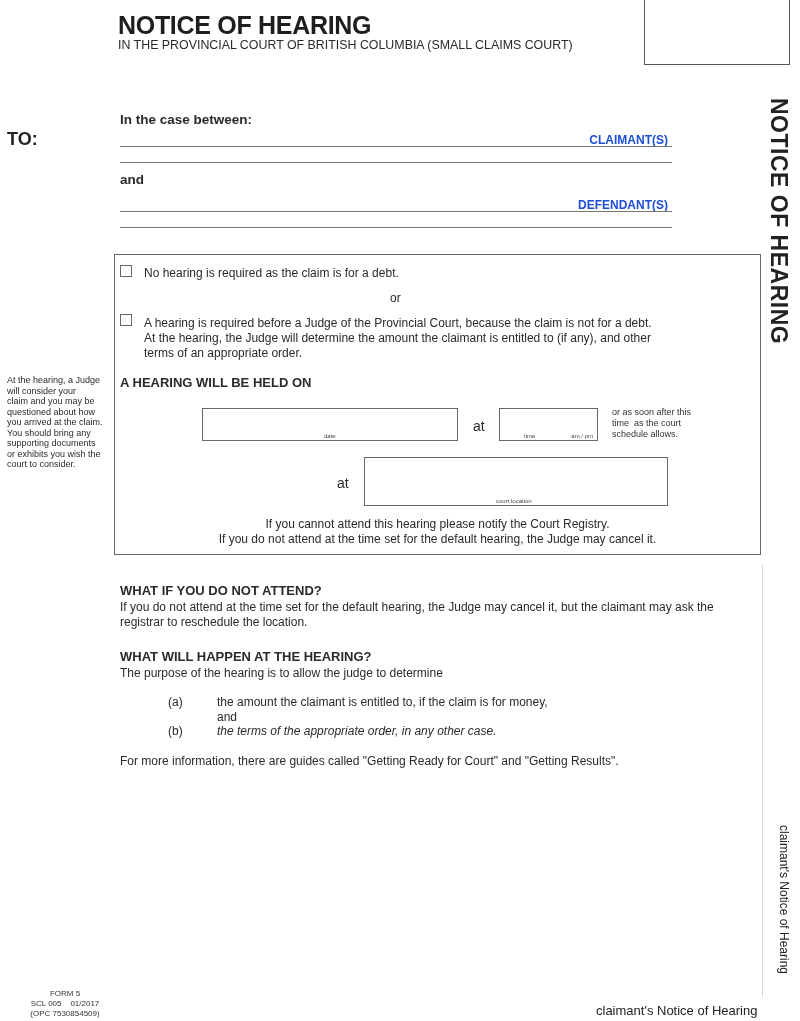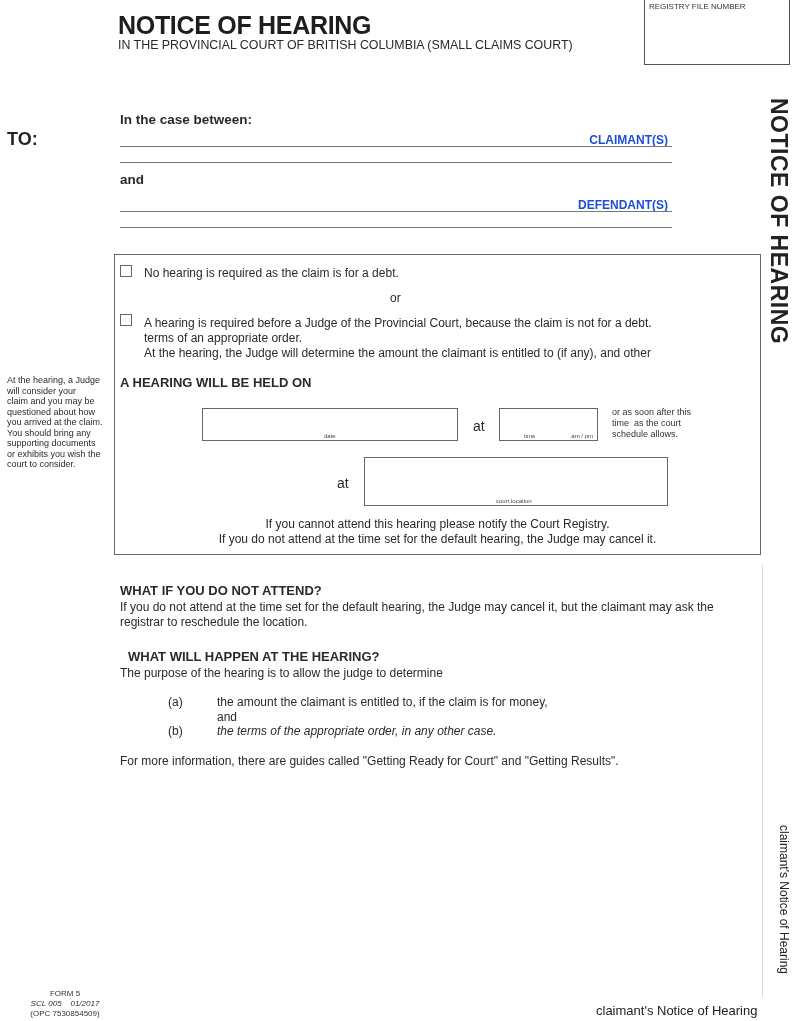--- a/index.html
+++ b/index.html
@@ -53,24 +53,20 @@
 
     .form-id { left: 20px; top: 989px; width: 90px; text-align: center; font-size: 8px; line-height: 10px; color: #333; }
   </style>
 </head>
 <body>
 
 <div class="abs title">NOTICE OF HEARING</div>
 <div class="abs subtitle">IN THE PROVINCIAL COURT OF BRITISH COLUMBIA (SMALL CLAIMS COURT)</div>
 
 <div class="abs registry">
-  <div class="cell">
-    <div>REGISTRY FILE NUMBER</div>
-    <div></div>
-  </div>
 </div>
 
 <div class="abs to">TO:</div>
 <div class="abs case-between">In the case between:</div>
 
 <div class="abs" style="left:120px; top:130px; width:552px; height:16px;">
   <span class="abs" style="left:4px; top:0; font-size:12px;"></span>
   <span class="abs line-label" style="right:4px; top:3px;">CLAIMANT(S)</span>
 </div>
 <div class="abs line" style="top:146px;"></div>
@@ -104,22 +100,22 @@
 <div class="abs hearing-box"></div>
 
 <div class="abs checkbox" style="left:120px; top:265px;"></div>
 <div class="abs opt-text" style="left:144px; top:266px;">No hearing is required as the claim is for a debt.</div>
 
 <div class="abs or" style="left:390px; top:291px;">or</div>
 
 <div class="abs checkbox" style="left:120px; top:314px;"></div>
 <div class="abs opt-text" style="left:144px; top:316px;">
   <div>A hearing is required before a Judge of the Provincial Court, because the claim is not for a debt.</div>
+  <div>At the hearing, the Judge will determine the amount the claimant is entitled to (if any), and other</div>
   <div>terms of an appropriate order.</div>
-  <div>At the hearing, the Judge will determine the amount the claimant is entitled to (if any), and other</div>
 </div>
 
 <div class="abs held-on">A HEARING WILL BE HELD ON</div>
 
 <div class="abs field" style="left:202px; top:408px; width:256px; height:33px;">
   <span class="field-label" style="left:121px;">date</span>
   <span class="abs" style="left:6px; top:6px; font-size:12px;"></span>
 </div>
 <div class="abs at" style="left:473px; top:418px;">at</div>
 
@@ -144,38 +140,38 @@
 
 <div class="abs notice-line" style="top:517px;">If you cannot attend this hearing please notify the Court Registry.</div>
 <div class="abs notice-line" style="top:532px;">If you do not attend at the time set for the default hearing, the Judge may cancel it.</div>
 
 <div class="abs h2" style="top:583px;">WHAT IF YOU DO NOT ATTEND?</div>
 <div class="abs para" style="top:600px;">
   <div>If you do not attend at the time set for the default hearing, the Judge may cancel it, but the claimant may ask the</div>
   <div>registrar to reschedule the location.</div>
 </div>
 
-<div class="abs h2" style="top:649px;margin-left:8px;">WHAT WILL HAPPEN AT THE HEARING?</div>
+<div class="abs h2" style="top:649px;">WHAT WILL HAPPEN AT THE HEARING?</div>
 <div class="abs para" style="top:666px;">The purpose of the hearing is to allow the judge to determine</div>
 
 <div class="abs list-marker" style="left:168px; top:695px;">(a)</div>
 <div class="abs para" style="left:217px; top:695px; width:500px;">
   <div>the amount the claimant is entitled to, if the claim is for money,</div>
   <div>and</div>
 </div>
 <div class="abs list-marker" style="left:168px; top:724px;">(b)</div>
 <div class="abs para" style="left:217px; top:724px; width:500px;font-style:italic;">the terms of the appropriate order, in any other case.</div>
 
 <div class="abs para" style="top:754px;">For more information, there are guides called "Getting Ready for Court" and "Getting Results".</div>
 
 <div class="abs right-rule"></div>
 
 <div class="abs vert-footer">
   <span>claimant's Notice of Hearing</span>
 </div>
 
 <div class="abs form-id">
   <div>FORM 5</div>
-  <div style="white-space:pre;font-style:italic;">SCL 005    01/2017</div>
+  <div style="white-space:pre;">SCL 005    01/2017</div>
   <div>(OPC 7530854509)</div>
 </div>
 
 <div class="abs bottom-footer">claimant's Notice of Hearing</div>
 
 </body></html>

